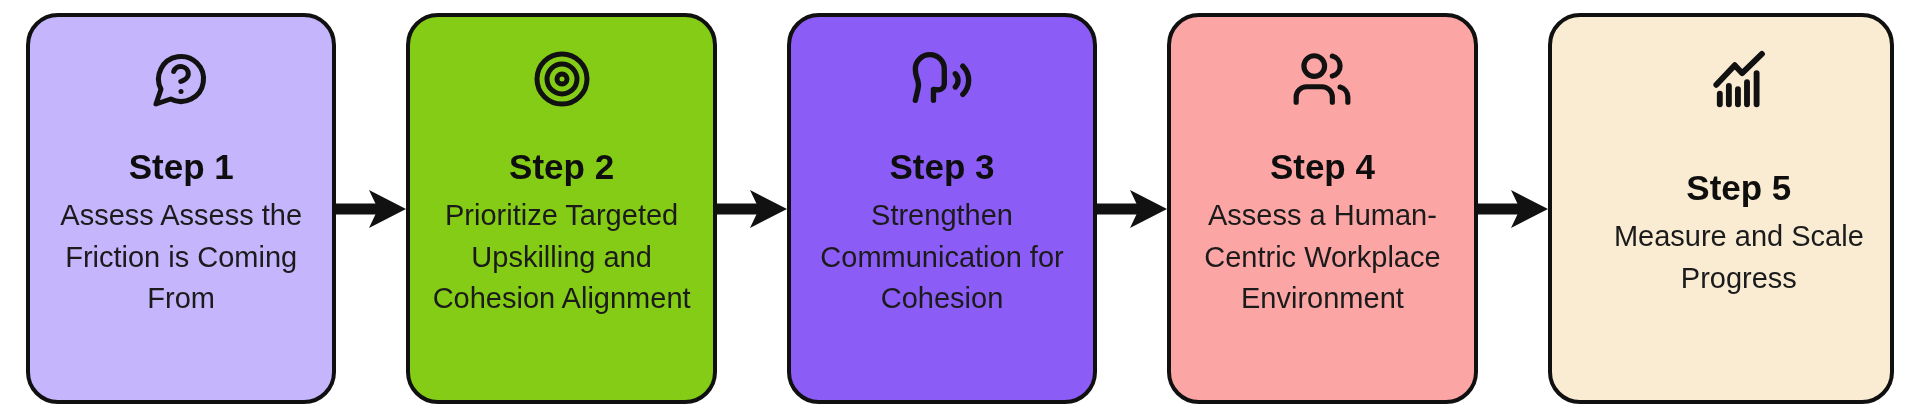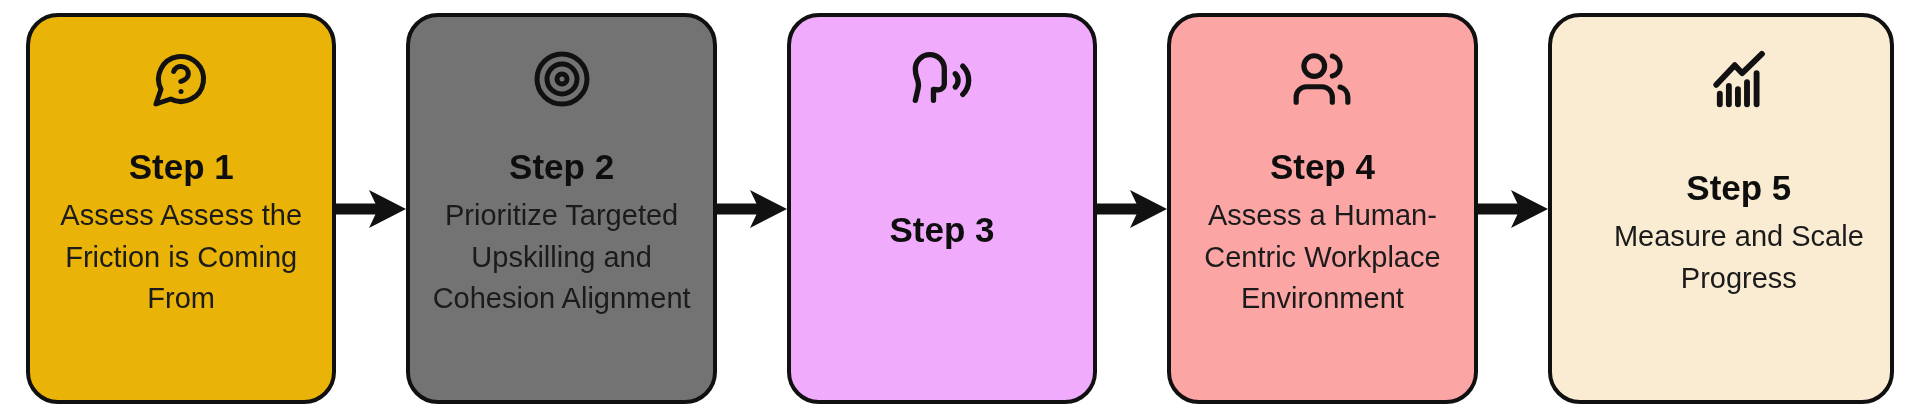--- a/index.html
+++ b/index.html
@@ -60,72 +60,73 @@
     align-items: center;
     justify-content: center;
   }
   .connector svg { display: block; }
 </style>
 </head>
 <body>
 
 <div class="flow">
 
-  <section class="card" style="background: #eab308;">
+  <section class="card" style="background: #c4b5fd;">
     <div class="icon-wrap">
       <svg width="60" height="60" viewBox="0 0 24 24" fill="none" stroke="currentColor" stroke-width="2" stroke-linecap="round" stroke-linejoin="round">
         <path d="M7.9 20A9 9 0 1 0 4 16.1L2 22Z"></path>
         <path d="M9.09 9a3 3 0 0 1 5.83 1c0 2-3 3-3 3"></path>
         <path d="M12 17h.01"></path>
       </svg>
     </div>
     <div class="card-text">
       <h2 class="step-title">Step 1</h2>
       <p class="step-desc">Assess Assess the Friction is Coming From</p>
     </div>
   </section>
 
   <div class="connector">
     <svg width="70" height="44" viewBox="0 0 70 44" fill="#111111">
       <rect x="0" y="16.5" width="44" height="11"></rect>
       <polygon points="33,3 70,22 33,41 42,22"></polygon>
     </svg>
   </div>
 
-  <section class="card" style="background: #737373;">
+  <section class="card" style="background: #84cc16;">
     <div class="icon-wrap">
       <svg width="60" height="60" viewBox="0 0 24 24" fill="none" stroke="currentColor" stroke-width="2" stroke-linecap="round" stroke-linejoin="round">
         <circle cx="12" cy="12" r="10"></circle>
         <circle cx="12" cy="12" r="6"></circle>
         <circle cx="12" cy="12" r="2"></circle>
       </svg>
     </div>
     <div class="card-text">
       <h2 class="step-title">Step 2</h2>
       <p class="step-desc">Prioritize Targeted Upskilling and Cohesion Alignment</p>
     </div>
   </section>
 
   <div class="connector">
     <svg width="70" height="44" viewBox="0 0 70 44" fill="#111111">
       <rect x="0" y="16.5" width="44" height="11"></rect>
       <polygon points="33,3 70,22 33,41 42,22"></polygon>
     </svg>
   </div>
 
-  <section class="card" style="background: #f0abfc;">
+  <section class="card" style="background: #8b5cf6;">
     <div class="icon-wrap">
       <svg width="64" height="64" viewBox="0 0 24 24" fill="none" stroke="currentColor" stroke-width="2" stroke-linecap="round" stroke-linejoin="round">
         <path d="M8.8 20v-4.1l1.9.2a2.3 2.3 0 0 0 2.164-2.1V8.3A5.37 5.37 0 0 0 2 8.25c0 2.8.656 3.054 1 4.55a5.77 5.77 0 0 1 .029 2.758L2 20"></path>
         <path d="M19.8 17.8a7.5 7.5 0 0 0 .003-10.603"></path>
         <path d="M17 15a3.5 3.5 0 0 0-.025-4.975"></path>
       </svg>
     </div>
     <div class="card-text">
       <h2 class="step-title">Step 3</h2>
+      <p class="step-desc">Strengthen Communication for Cohesion</p>
     </div>
   </section>
 
   <div class="connector">
     <svg width="70" height="44" viewBox="0 0 70 44" fill="#111111">
       <rect x="0" y="16.5" width="44" height="11"></rect>
       <polygon points="33,3 70,22 33,41 42,22"></polygon>
     </svg>
   </div>
 

